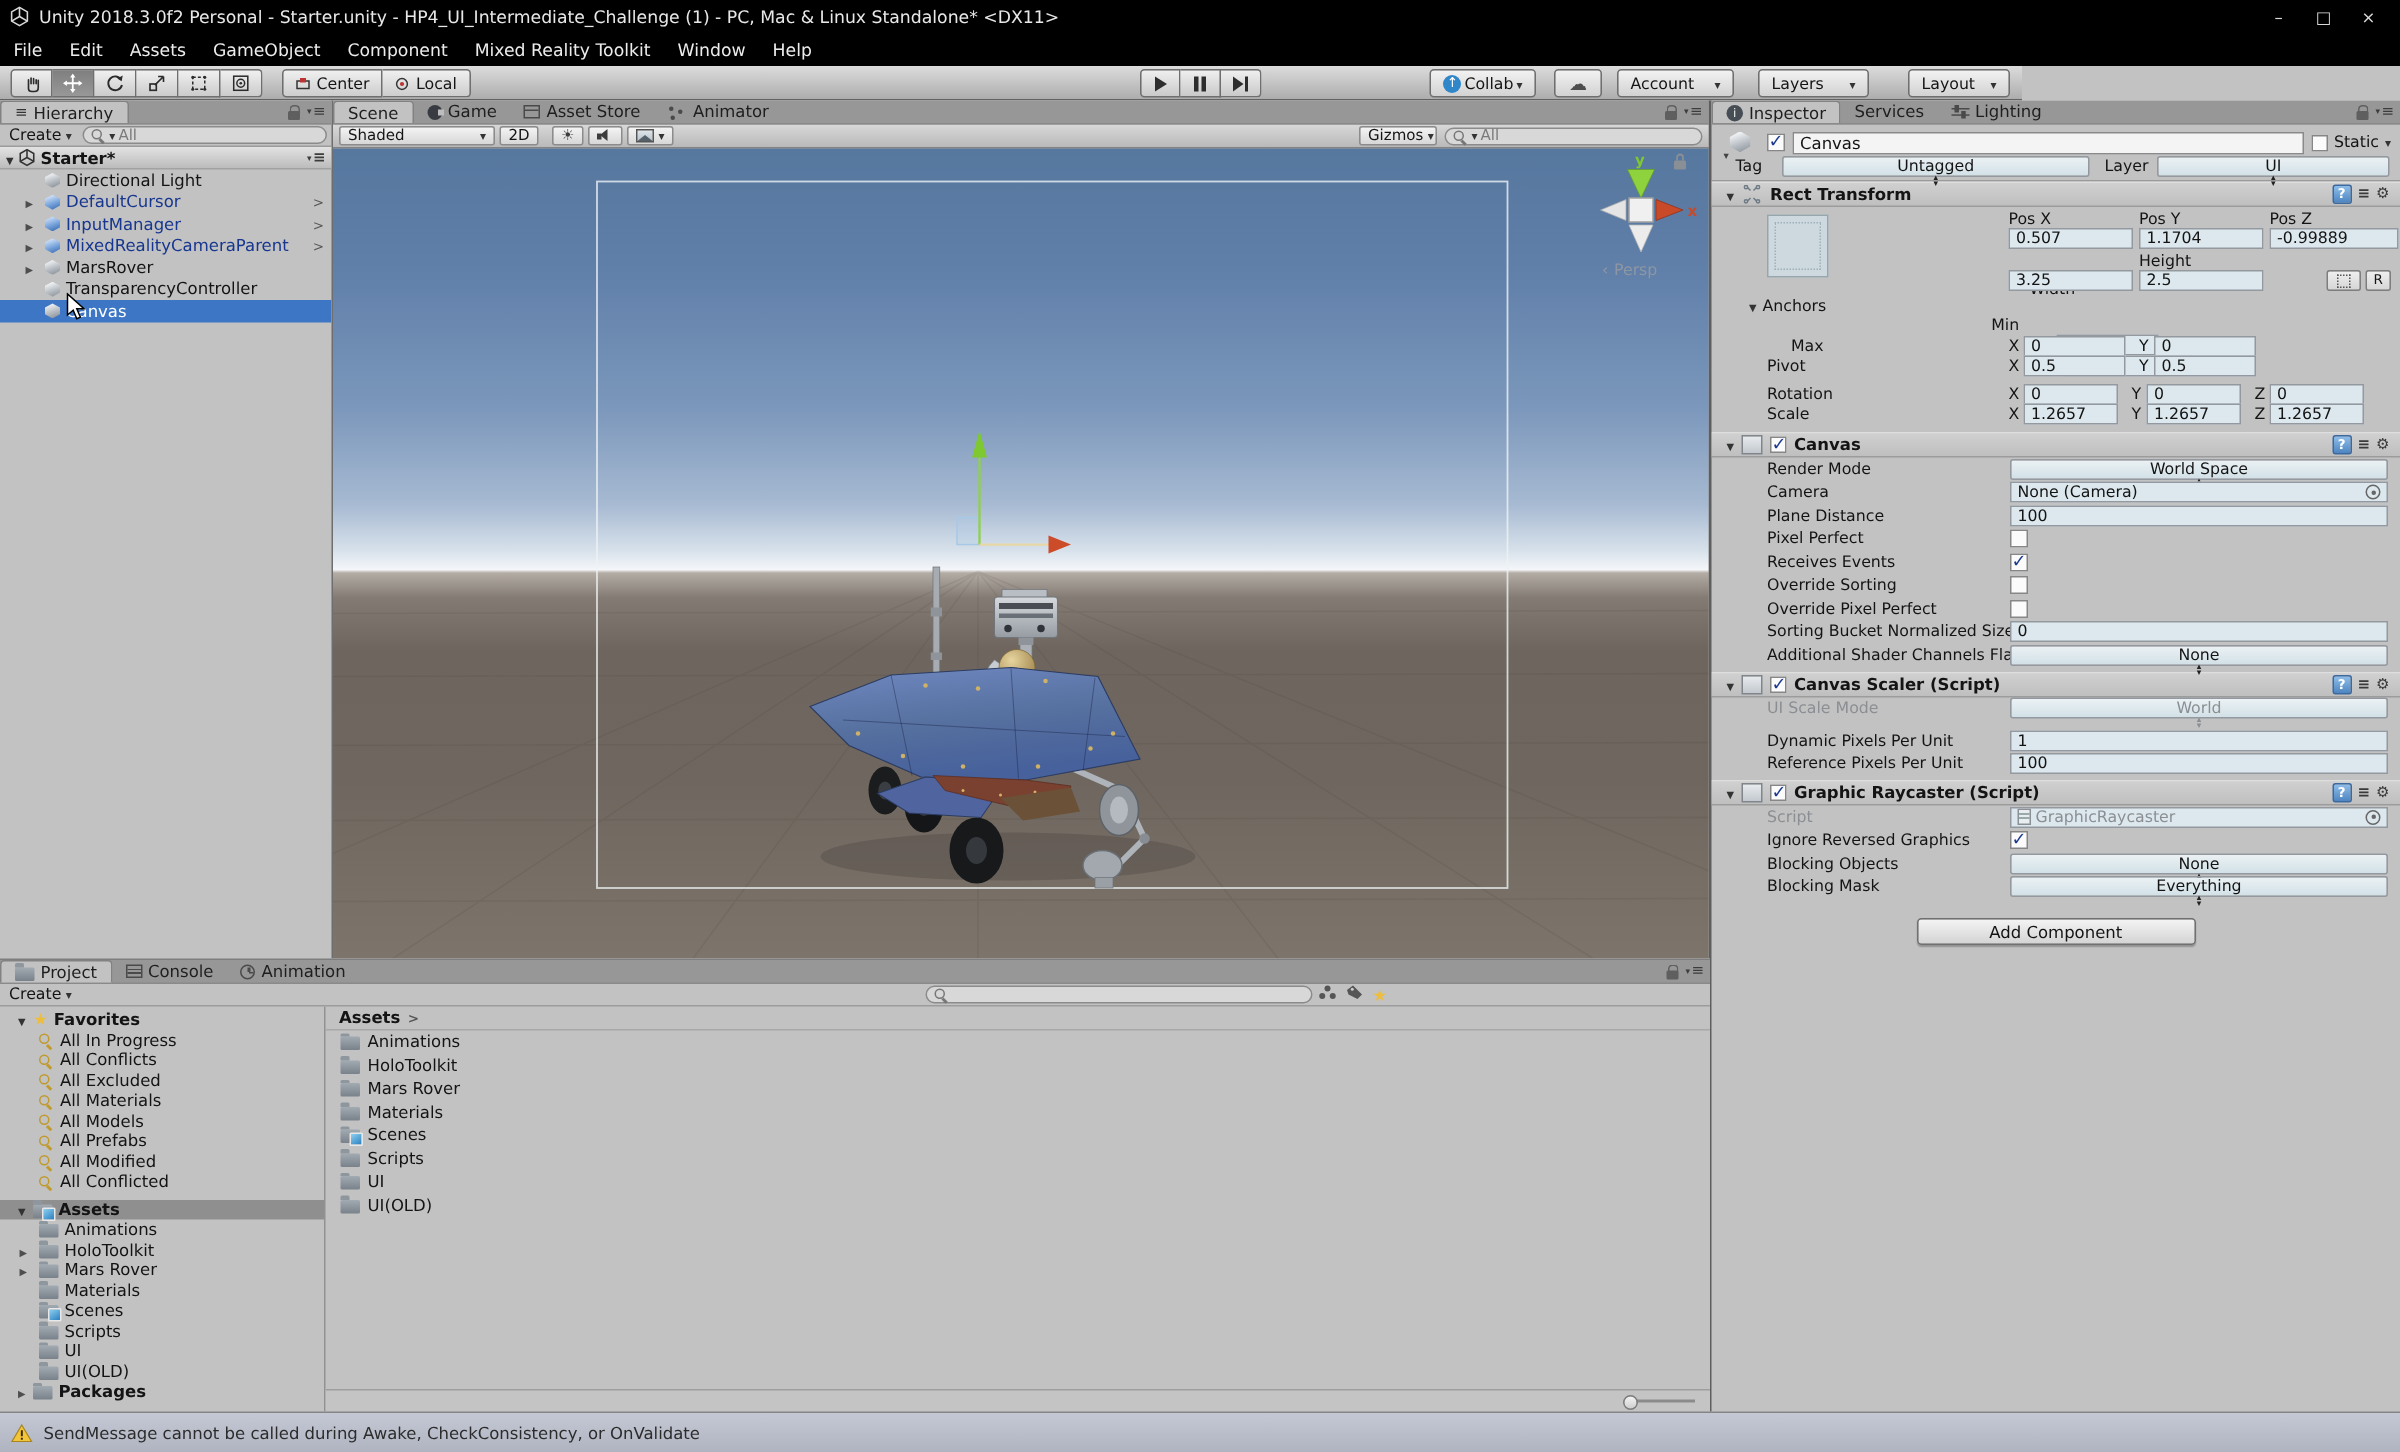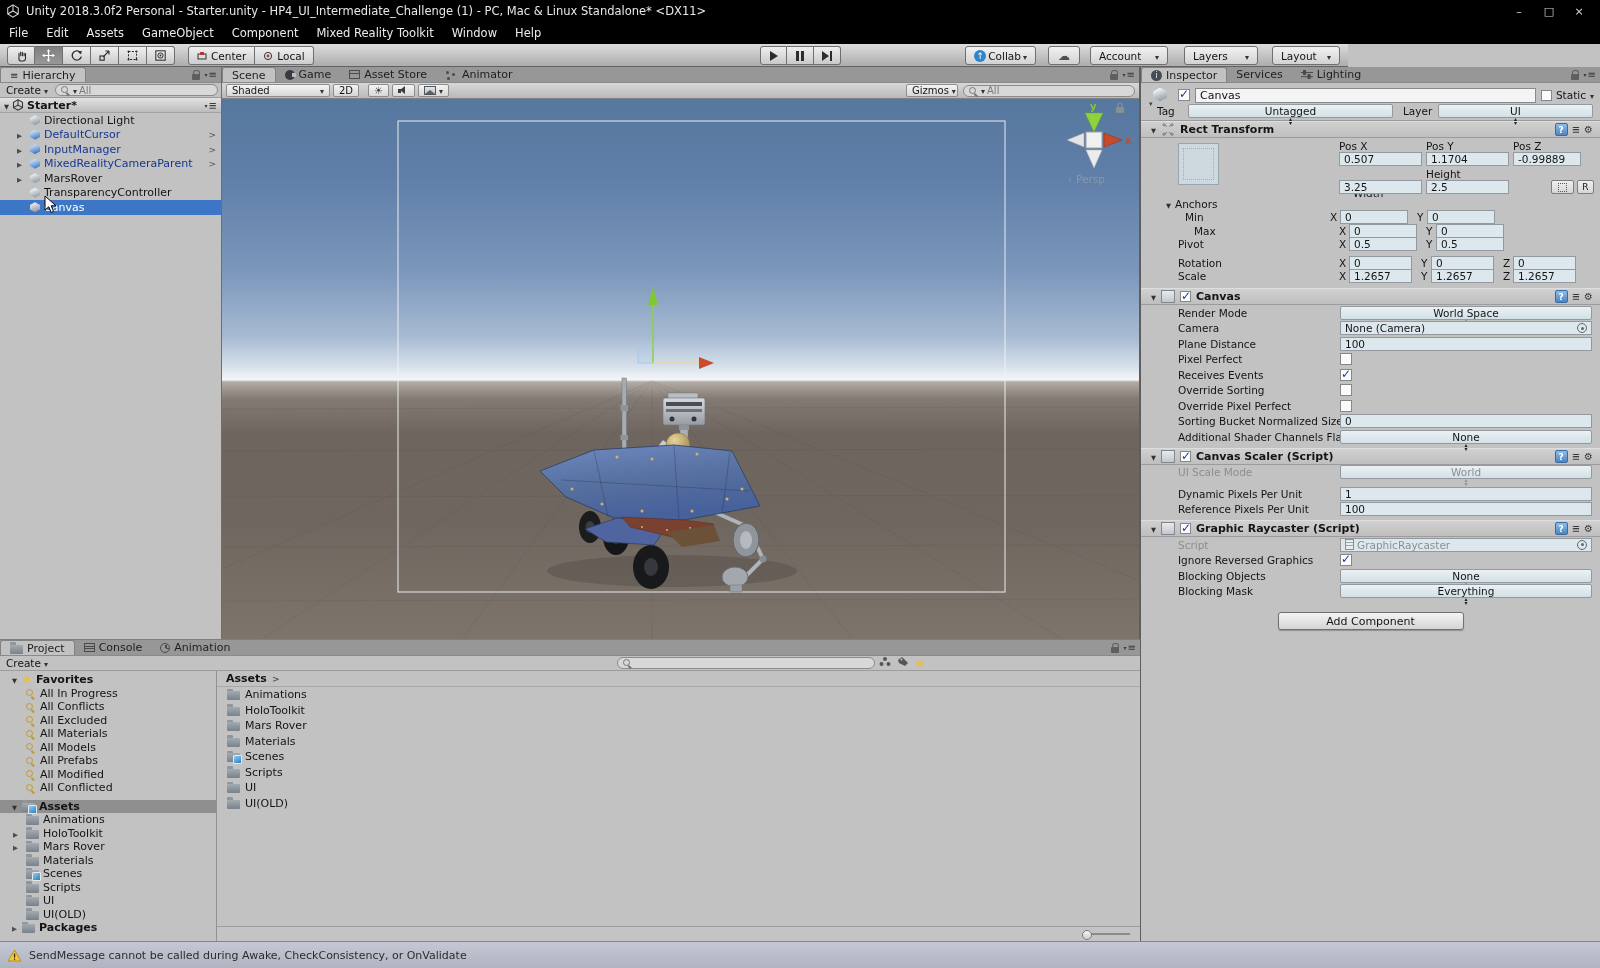--- a/index.html
+++ b/index.html
@@ -317,21 +317,21 @@
         <span>Collab</span>
         <span class="gi g-dd"></span>
       </div>
       <div class="rbtn" style="margin-right:10px;width:32px;justify-content:center;">
         <span class="gi ico-cloud"></span>
       </div>
       <div class="rbtn" style="margin-right:16px;width:78px;justify-content:space-between;">
         <span>Account</span>
         <span class="gi g-dd"></span>
       </div>
-      <div class="rbtn" style="margin-right:14px;width:74px;justify-content:space-between;">
+      <div class="rbtn" style="margin-right:26px;width:74px;justify-content:space-between;">
         <span>Layers</span>
         <span class="gi g-dd"></span>
       </div>
       <div class="rbtn" style="width:68px;justify-content:space-between;">
         <span>Layout</span>
         <span class="gi g-dd"></span>
       </div>
     </div>
   </div>
 
@@ -642,21 +642,21 @@
       <div class="rt-anchorbox"></div>
       <span class="rt-cl" style="left:198px;text-align:center;">Pos X</span>
       <span class="rt-cl" style="left:285px;">Pos Y</span>
       <span class="rt-cl" style="left:372px;">Pos Z</span>
       <div class="field rt-f" style="left:198px;width:83px;">
           <span>0.507</span>
         </div>
       <div class="field rt-f" style="left:285px;width:83px;">
           <span>1.1704</span>
         </div>
-      <div class="field rt-f" style="left:372px;width:68px;">
+      <div class="field rt-f" style="left:372px;width:86px;">
           <span>-0.99889</span>
         </div>
       <span class="rt-cl2" style="left:212px;margin-top:19px;">Width</span>
       <span class="rt-cl2" style="left:285px;">Height</span>
       <div class="field rt-f2" style="left:198px;width:83px;">
           <span>3.25</span>
         </div>
       <div class="field rt-f2" style="left:285px;width:83px;">
           <span>2.5</span>
         </div>
@@ -664,21 +664,21 @@
           <span class="bluebox"></span>
         </div>
       <div class="rt-btn" style="left:436px;width:17px;">
           <span>R</span>
         </div>
     </div>
     <div class="arow" style="padding-left:25px;">
       <span class="gi g-expd" style="margin-right:4px;"></span>
       <span class="alab">Anchors</span>
     </div>
-    <div class="arow" style="padding-left:44px;">
+    <div class="arow" style="padding-left:67px;flex-direction:column;">
       <span class="alab" style="width:145px;">Min</span>
       <span class="axf">
           <span class="axl">X</span>
           <span class="field">
             <span>0</span>
           </span>
         </span>
       <span class="axf" style="margin-left:9px;">
           <span class="axl">Y</span>
           <span class="field">

